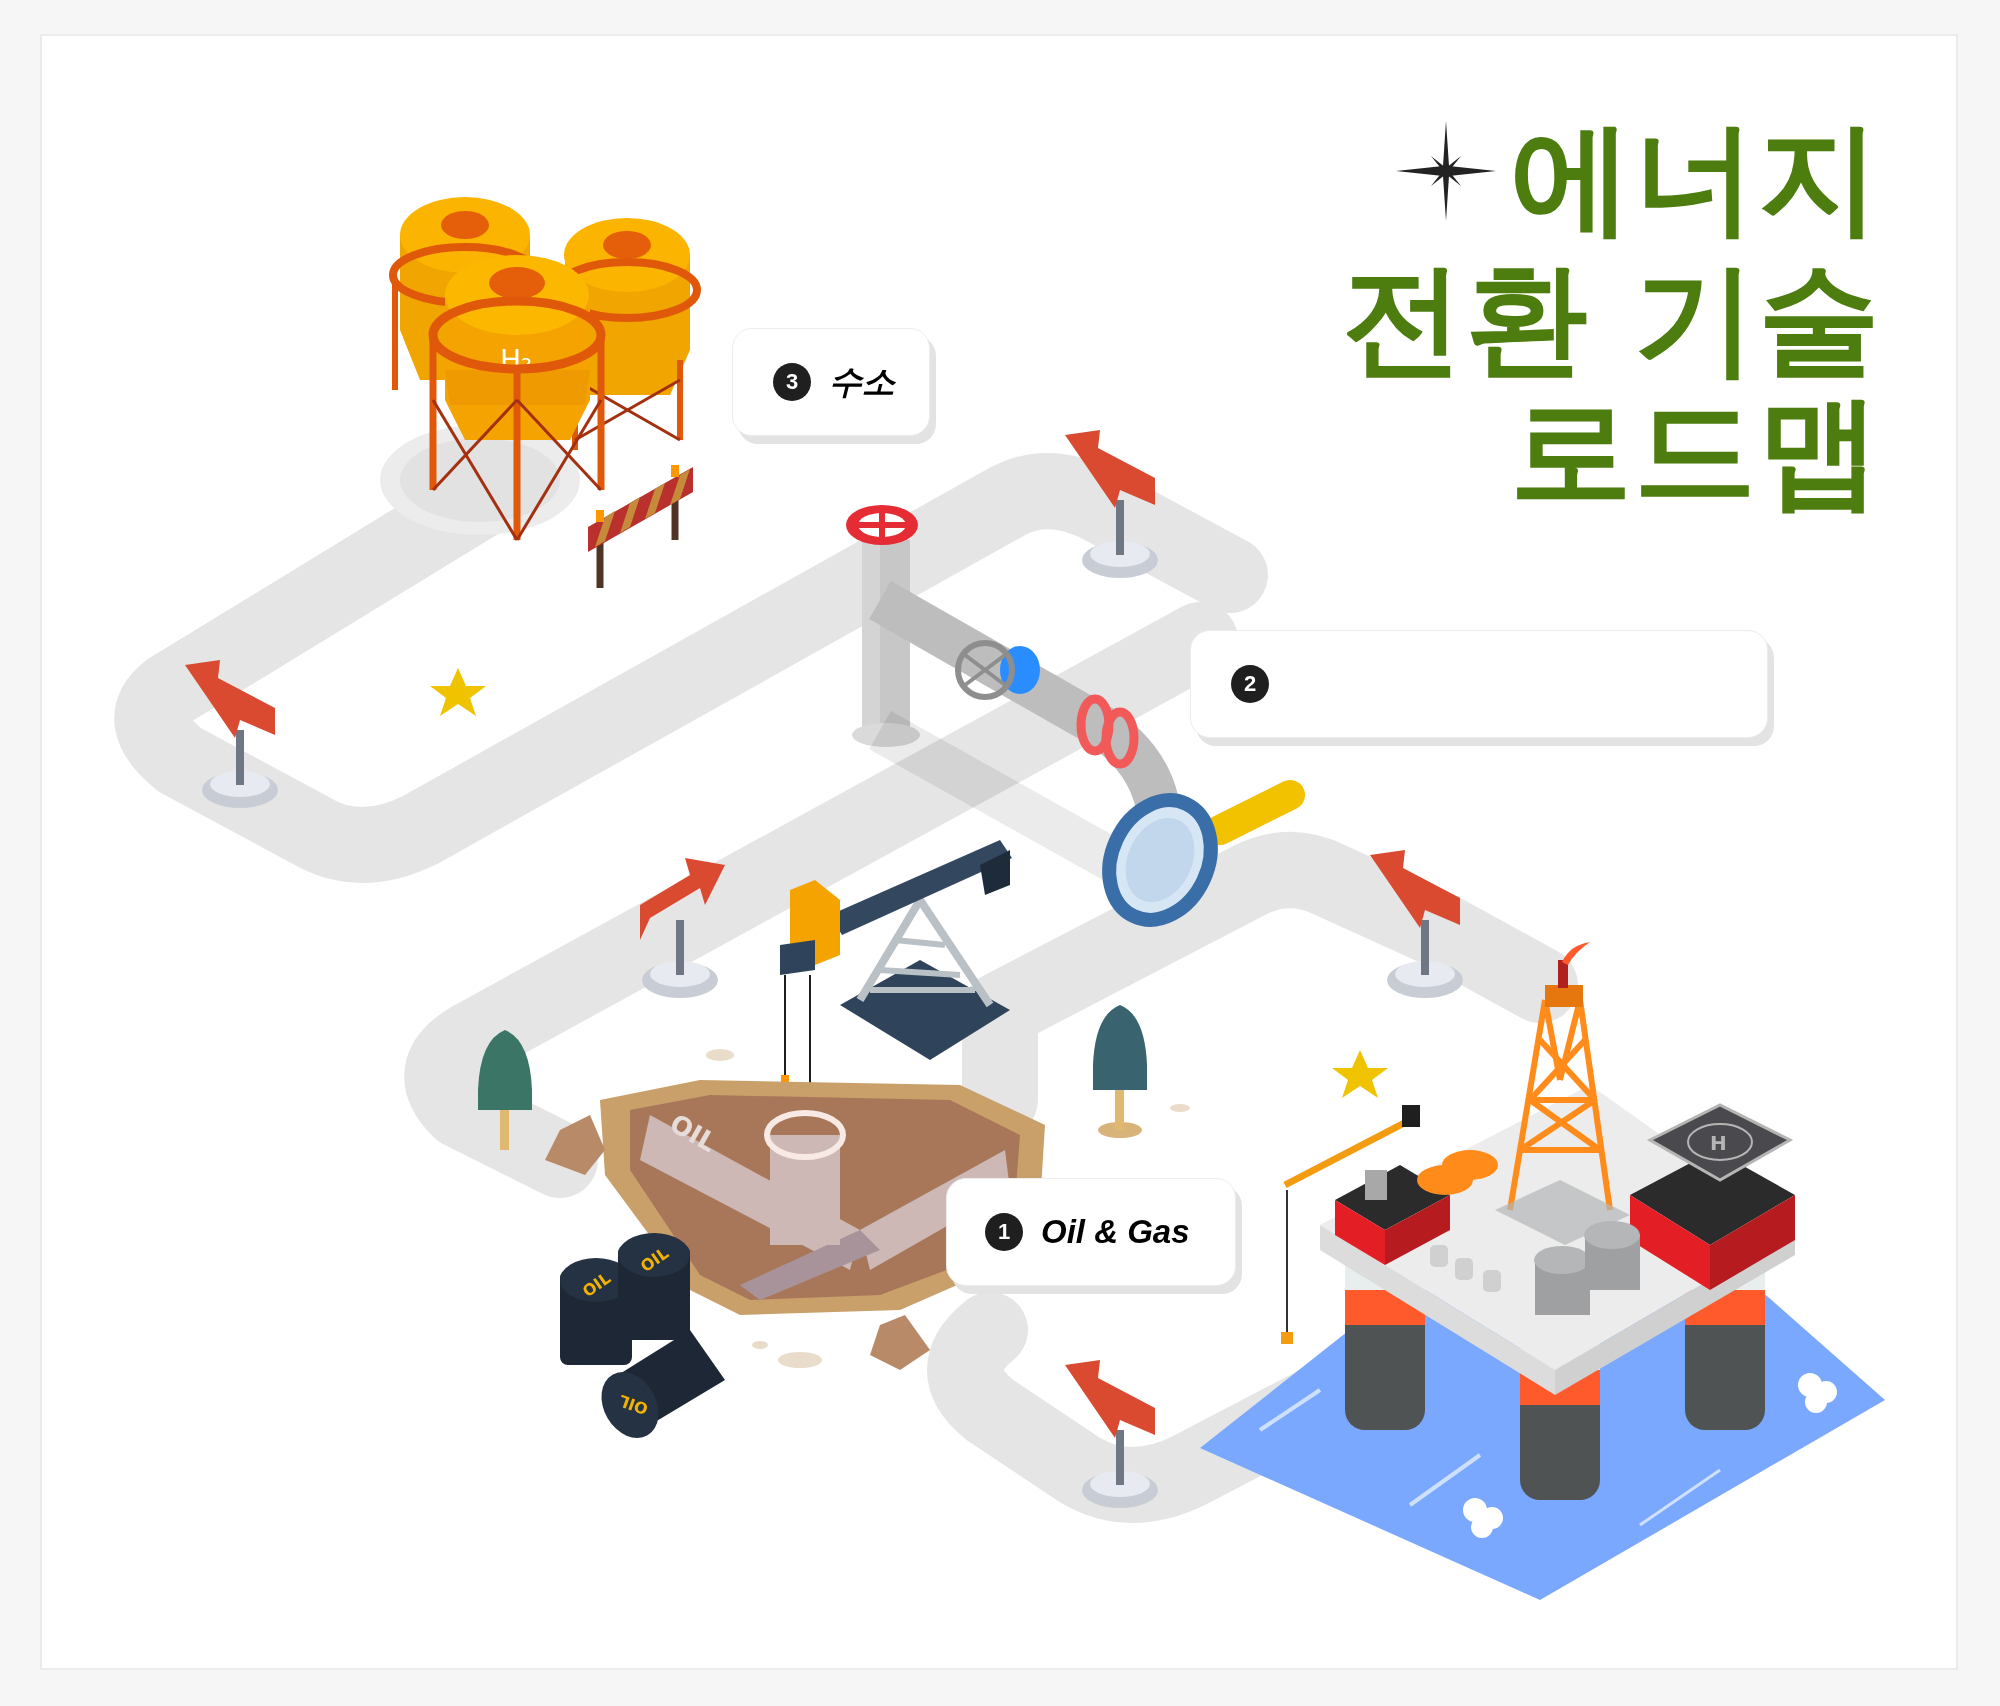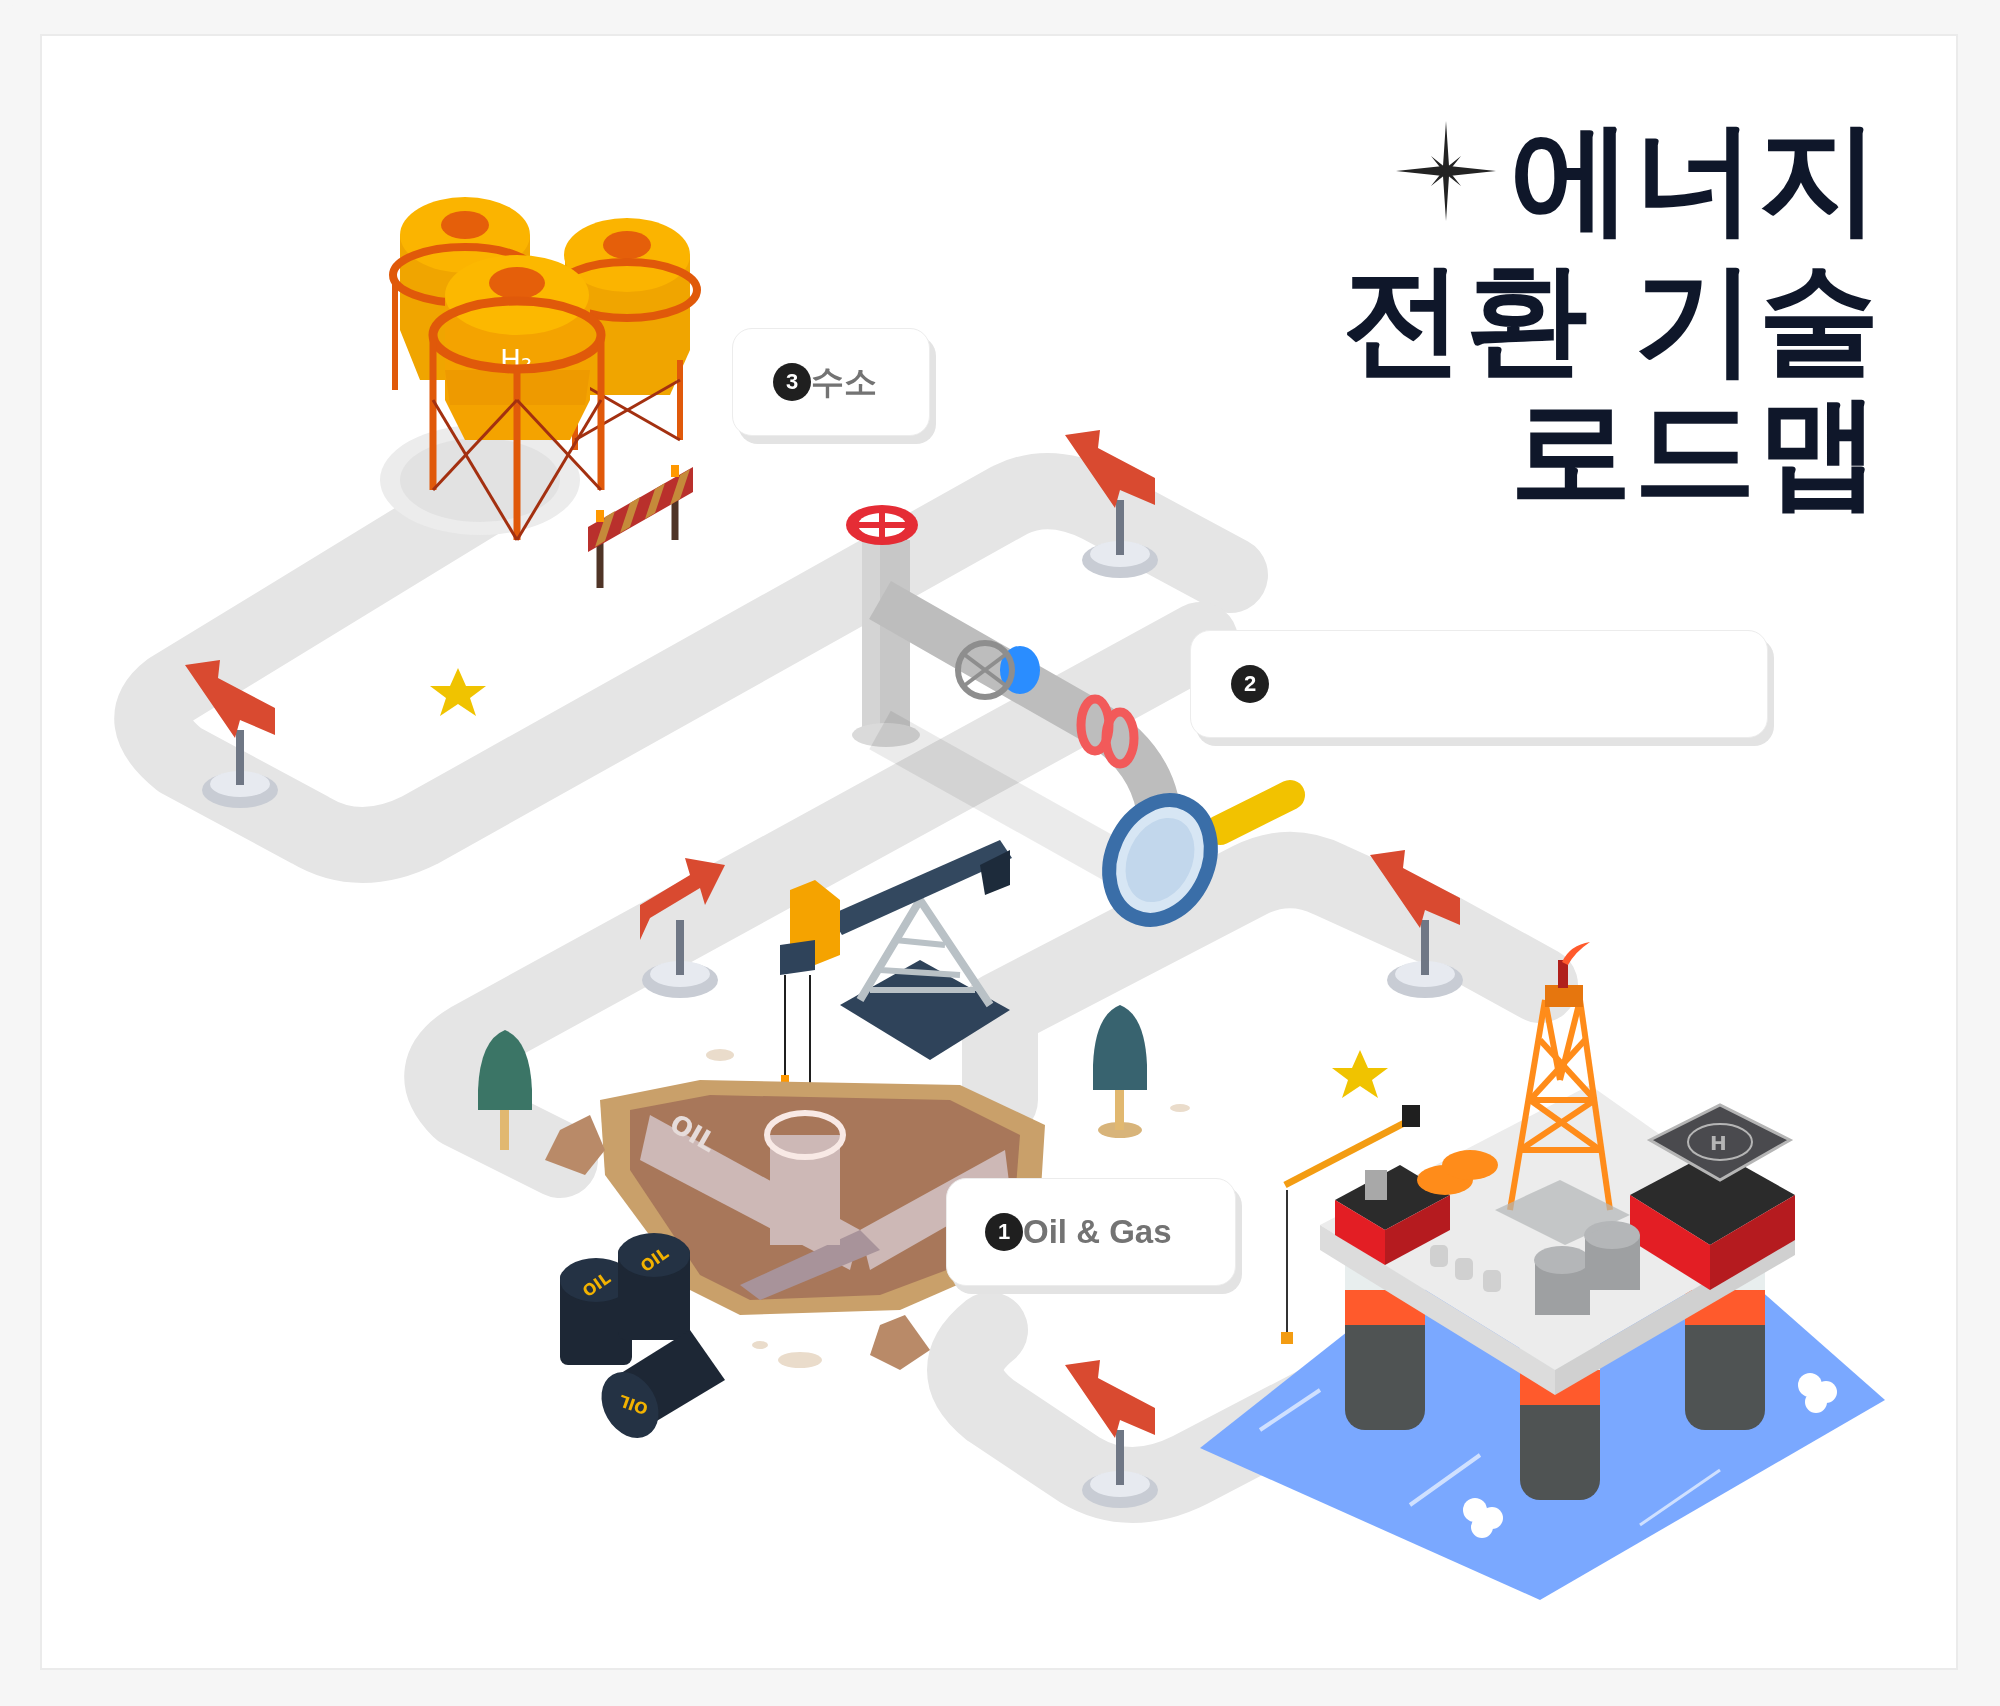--- a/index.html
+++ b/index.html
@@ -1,25 +1,25 @@
 <!DOCTYPE html>
 <html><head>
 <meta charset="utf-8">
 <style>
   html, body { margin:0; padding:0; }
   body { width:2000px; height:1706px; background:#f6f6f6; position:relative; overflow:hidden; font-family:"Liberation Sans","DejaVu Sans",sans-serif; }
   .frame { position:absolute; left:0; top:0; width:2000px; height:1706px; background:#f6f6f6; border-radius:30px; }
   .panel { position:absolute; left:40px; top:34px; width:1918px; height:1636px; background:#ffffff; border:2px solid #ebebeb; box-sizing:border-box; }
   .scene { position:absolute; left:0; top:0; width:2000px; height:1706px; }
-  .title { position:absolute; right:118px; top:112px; text-align:right; color:#0f172a; font-family:"DejaVu Sans","Liberation Sans",sans-serif; font-weight:bold; font-size:122px; line-height:132px; letter-spacing:2px; }
+  .title { position:absolute; right:118px; top:112px; text-align:right; color:#4d7c0f; font-family:"DejaVu Sans","Liberation Sans",sans-serif; font-weight:bold; font-size:122px; line-height:132px; letter-spacing:2px; }
   .title .line { display:block; white-space:nowrap; }
   .title .sparkle { display:inline-block; vertical-align:middle; margin-right:14px; position:relative; top:-8px; }
   .label { position:absolute; background:#ffffff; border:1px solid #ececec; border-radius:20px; box-shadow:6px 8px 0 #e3e3e3; display:flex; align-items:center; box-sizing:border-box; }
   .badge { width:38px; height:38px; border-radius:50%; background:#1f1f1f; color:#fff; font-weight:bold; font-size:22px; display:flex; align-items:center; justify-content:center; flex:none; }
-  .label-text { font-weight:bold; font-size:33px; color:#737373; white-space:nowrap; }
+  .label-text { font-weight:bold; font-size:33px; color:#000000; margin-left:18px; white-space:nowrap;font-style:italic; }
   .label-text .sub { font-weight:normal; }
 </style>
 </head>
 <body>
 
 <div class="frame"></div>
 <div class="panel"></div>
 
 <svg class="scene" viewBox="0 0 2000 1706" xmlns="http://www.w3.org/2000/svg">
 

